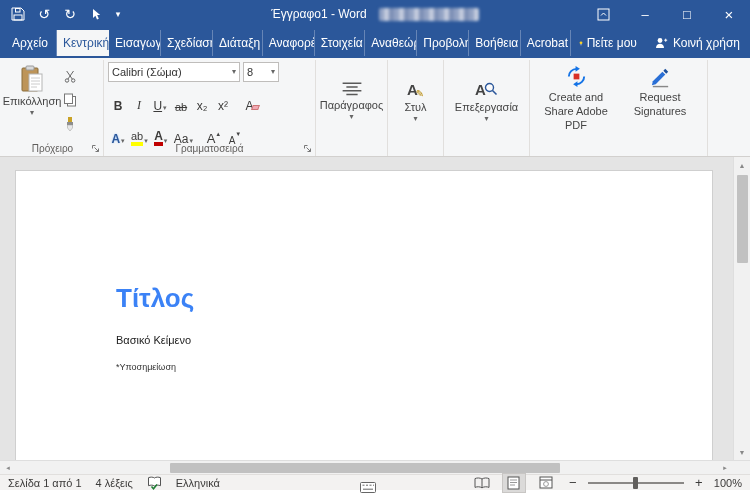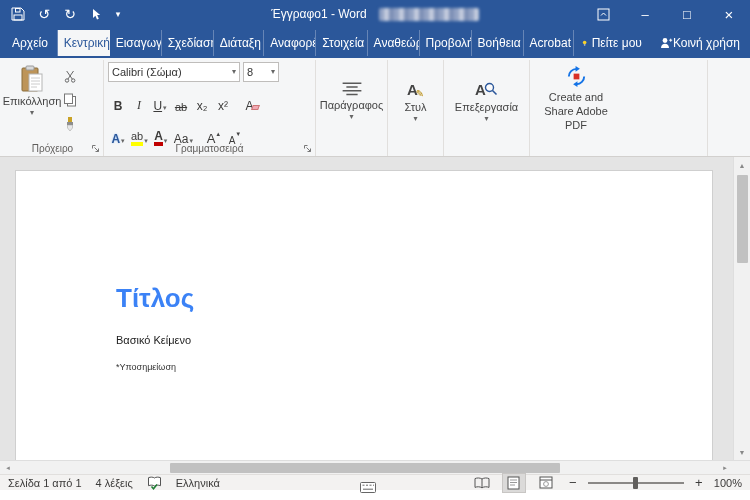--- a/index.html
+++ b/index.html
@@ -17,21 +17,21 @@
     background:repeating-linear-gradient(90deg,#93a3c4 0 5px,#c3cbdd 5px 10px,#7e90b6 10px 15px); filter:blur(1.5px); }
   .win-controls { position:absolute; right:0; top:0; height:28px; display:flex; }
   .win-btn { width:42px; height:28px; display:flex; align-items:center; justify-content:center; color:#fff; font-size:13px; }
 
   
   .tabrow { height:30px; background:#2b579a; display:flex; align-items:center; color:#fff; }
   .tab { height:26px; line-height:26px; padding:0 6px; max-width:52px; overflow:hidden; white-space:nowrap; font-size:12px; border-right:1px solid rgba(255,255,255,.28); }
   .tab.file { padding:0 12px; max-width:none; border-right:1px solid rgba(255,255,255,.28); }
   .tab.active { background:#f5f6f7; color:#2b579a; border-right:none; }
   .tellme { height:26px; display:flex; align-items:center; gap:4px; padding:0 8px; max-width:84px; overflow:hidden; white-space:nowrap; }
-  .share { margin-left:auto; height:26px; display:flex; align-items:center; padding:0 10px; white-space:nowrap; }
+  .share { margin-left:auto; height:26px; display:flex; align-items:center; gap:5px; padding:0 10px; white-space:nowrap; }
 
   
   .ribbon { height:99px; background:#f5f6f7; border-bottom:1px solid #d2d0ce; display:flex; padding:2px 0 0 2px; position:relative; }
   .rgroup { position:relative; border-right:1px solid #e1dfdd; padding:2px 4px 16px 4px; display:flex; }
   .rgroup-label { position:absolute; bottom:2px; left:0; right:0; text-align:center; font-size:10px; color:#605e5c; white-space:nowrap; }
   .rgroup-label.full { right:0; }
   .launcher { position:absolute; right:2px; bottom:2px; width:11px; height:11px; display:flex; align-items:center; justify-content:center; }
   .bigbtn { display:flex; flex-direction:column; align-items:center; justify-content:flex-start; gap:2px; font-size:11px; color:#444; text-align:center; padding:3px 4px; }
   .chev { font-size:8px; color:#666; line-height:1; }
   .smallcol { display:flex; flex-direction:column; gap:2px; padding-top:3px; }
@@ -334,20 +334,28 @@
       <div class="acro-btn">
         <svg width="23" height="23" viewBox="0 0 24 24">
           <path d="M4 12 a8 8 0 0 1 8 -8" fill="none" stroke="#1473e6" stroke-width="2"></path>
           <polygon points="11,1 11,7 15.5,4" fill="#1473e6"></polygon>
           <path d="M20 12 a8 8 0 0 1 -8 8" fill="none" stroke="#1473e6" stroke-width="2"></path>
           <polygon points="13,23 13,17 8.5,20" fill="#1473e6"></polygon>
           <rect x="9" y="9" width="6" height="6" fill="#d93025"></rect>
         </svg>
         <span>Create and Share Adobe PDF</span>
       </div>
+      <div class="acro-btn">
+        <svg width="23" height="23" viewBox="0 0 24 24">
+          <path d="M4 17 L14 7 l3 3 L7 20 l-4 1 z" fill="#2a6fd6"></path>
+          <path d="M15 6 l3 3 l2 -2 l-3 -3 z" fill="#1b4f9c"></path>
+          <path d="M4 22.5 h16" stroke="#888" stroke-width="1.5"></path>
+        </svg>
+        <span>Request Signatures</span>
+      </div>
     </div>
 
   </div>
 
   <div class="docarea">
     <div class="page">
       <div class="doc-title">Τίτλος</div>
       <div class="doc-body">Βασικό Κείμενο</div>
       <div class="doc-footnote">*Υποσημείωση</div>
     </div>

